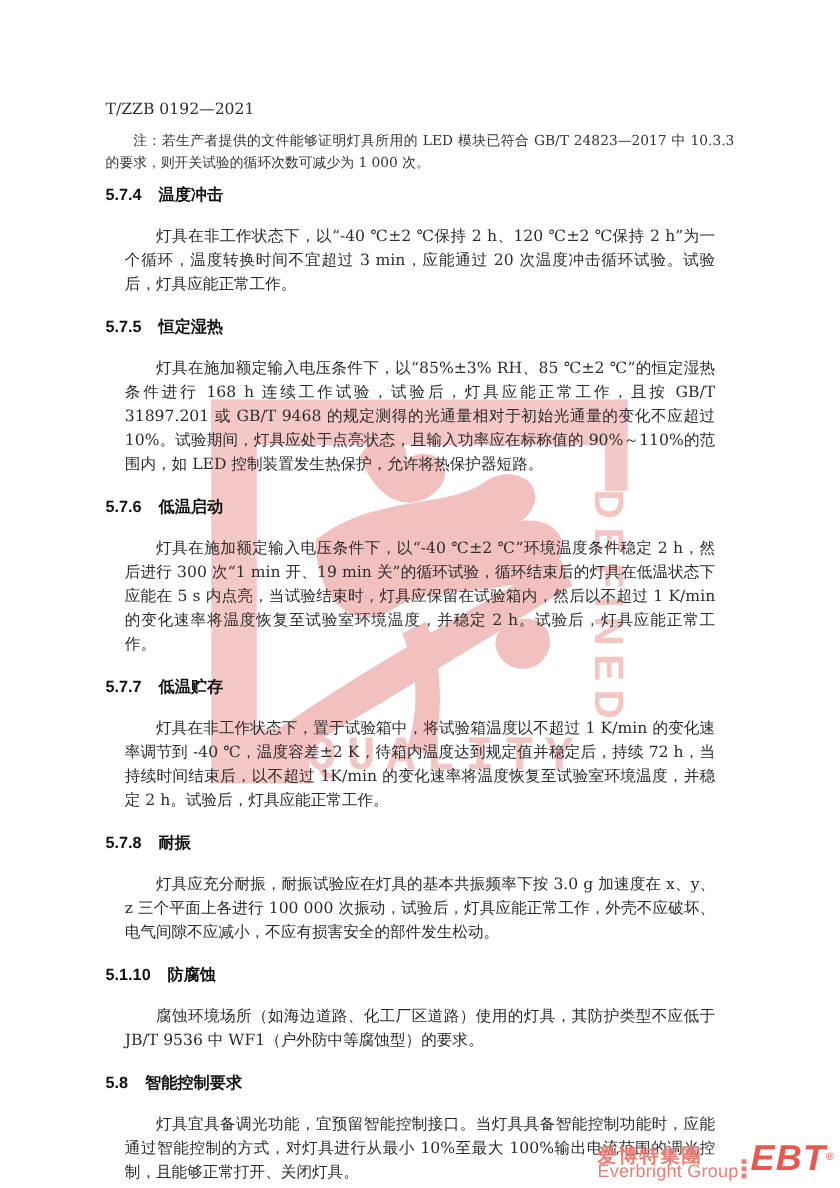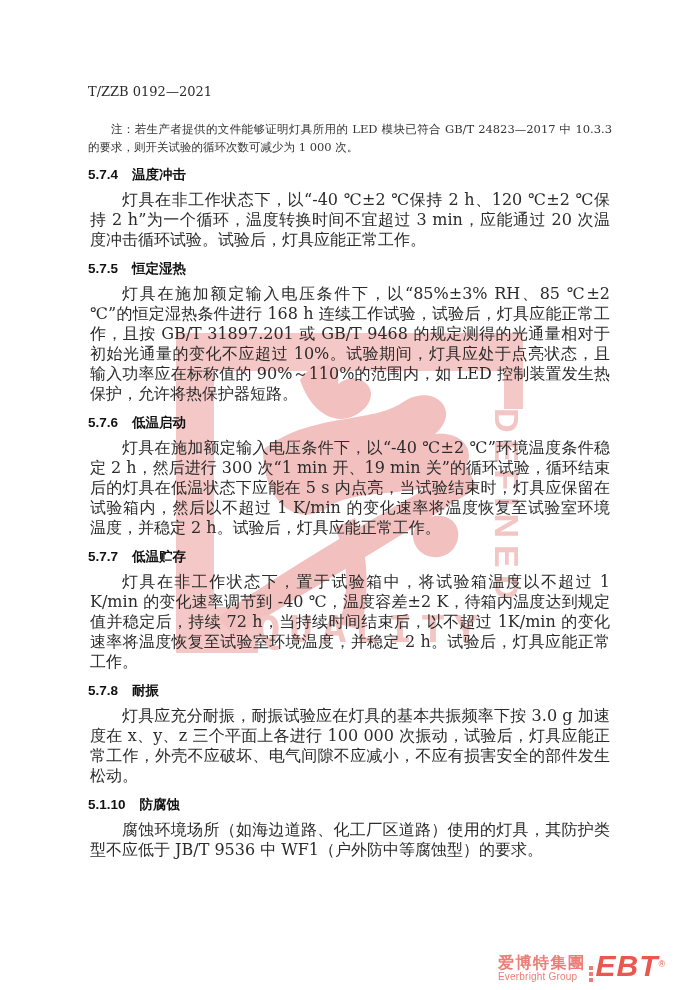--- a/index.html
+++ b/index.html
@@ -28,50 +28,50 @@
     font-family:"Liberation Sans",sans-serif;font-weight:700;
     font-size:34px;line-height:1;letter-spacing:7px;color:#f3c6c4;
     white-space:nowrap;
   }
   .wm-svg{position:absolute;left:205px;top:350px;}
   
   .content{
     position:absolute;left:88px;top:84px;width:524px;z-index:1;
   }
   .doc-number{
-    font-size:13px;line-height:16px;margin:0 0 20px 0;
+    font-size:13px;line-height:16px;margin:0 0 8px 0;
     font-family:"DejaVu Serif","Liberation Serif",serif;
   }
   .note{
     font-size:11.5px;line-height:18px;margin:0 0 2px 0;
     text-align:justify;text-indent:2em;color:#333;
   }
   .sec-h{
     font-family:"Liberation Sans","DejaVu Sans",sans-serif;
     font-weight:700;font-size:13.5px;line-height:18px;color:#111;
     margin:10px 0 6px 0;
   }
   .sec-h .sec-num{margin-right:14px;}
   .body-p{
-    font-size:16px;line-height:20px;margin:2px;
+    font-size:13px;line-height:20px;margin:16px;
     text-align:justify;text-indent:2em;
   }
   
   .footer-logo{
     position:absolute;left:498px;top:948px;z-index:2;
     display:flex;align-items:flex-end;
   }
   .logo-text-col{display:flex;flex-direction:column;align-items:flex-start;margin-top:4px;}
   .logo-cn{
     font-family:"DejaVu Serif","Liberation Serif",serif;font-weight:700;
     font-size:16px;line-height:17px;letter-spacing:1.5px;color:#ed7d75;
   }
   .logo-en{
     font-family:"Liberation Sans",sans-serif;
-    font-size:10px;line-height:11px;color:#ed7d75;letter-spacing:0.2px;
+    font-size:15px;line-height:11px;color:#ed7d75;letter-spacing:0.2px;
   }
   .logo-marks{display:flex;flex-direction:column;gap:2px;margin:6px 3px 0 3px;}
   .logo-marks i{display:block;width:4px;height:4px;background:#ed7d75;}
   .logo-abbr{
     font-family:"Liberation Sans",sans-serif;font-weight:700;font-style:italic;
     font-size:30px;line-height:32px;color:#e9584e;letter-spacing:1px;
     margin-top:2px;
   }
   .logo-reg{
     font-family:"Liberation Sans",sans-serif;font-size:9px;color:#e9584e;
@@ -131,20 +131,24 @@
       <h3 class="sec-h"><span class="sec-num">5.7.8</span><span class="sec-title">耐振</span></h3>
       <p class="body-p">灯具应充分耐振，耐振试验应在灯具的基本共振频率下按 3.0 g 加速度在 x、y、z 三个平面上各进行 100 000 次振动，试验后，灯具应能正常工作，外壳不应破坏、电气间隙不应减小，不应有损害安全的部件发生松动。</p>
     </div>
 
 
     <div class="section">
       <h3 class="sec-h"><span class="sec-num">5.1.10</span><span class="sec-title">防腐蚀</span></h3>
       <p class="body-p">腐蚀环境场所（如海边道路、化工厂区道路）使用的灯具，其防护类型不应低于 JB/T 9536 中 WF1（户外防中等腐蚀型）的要求。</p>
     </div>
 
+    <div class="section">
+      <h3 class="sec-h"><span class="sec-num">5.8</span><span class="sec-title">智能控制要求</span></h3>
+      <p class="body-p">灯具宜具备调光功能，宜预留智能控制接口。当灯具具备智能控制功能时，应能通过智能控制的方式，对灯具进行从最小 10%至最大 100%输出电流范围的调光控制，且能够正常打开、关闭灯具。</p>
+    </div>
 
   </div>
 
   <div class="footer-logo">
     <div class="logo-text-col">
       <span class="logo-cn">爱博特集團</span>
       <span class="logo-en">Everbright Group</span>
     </div>
     <span class="logo-marks">
         <i></i>

